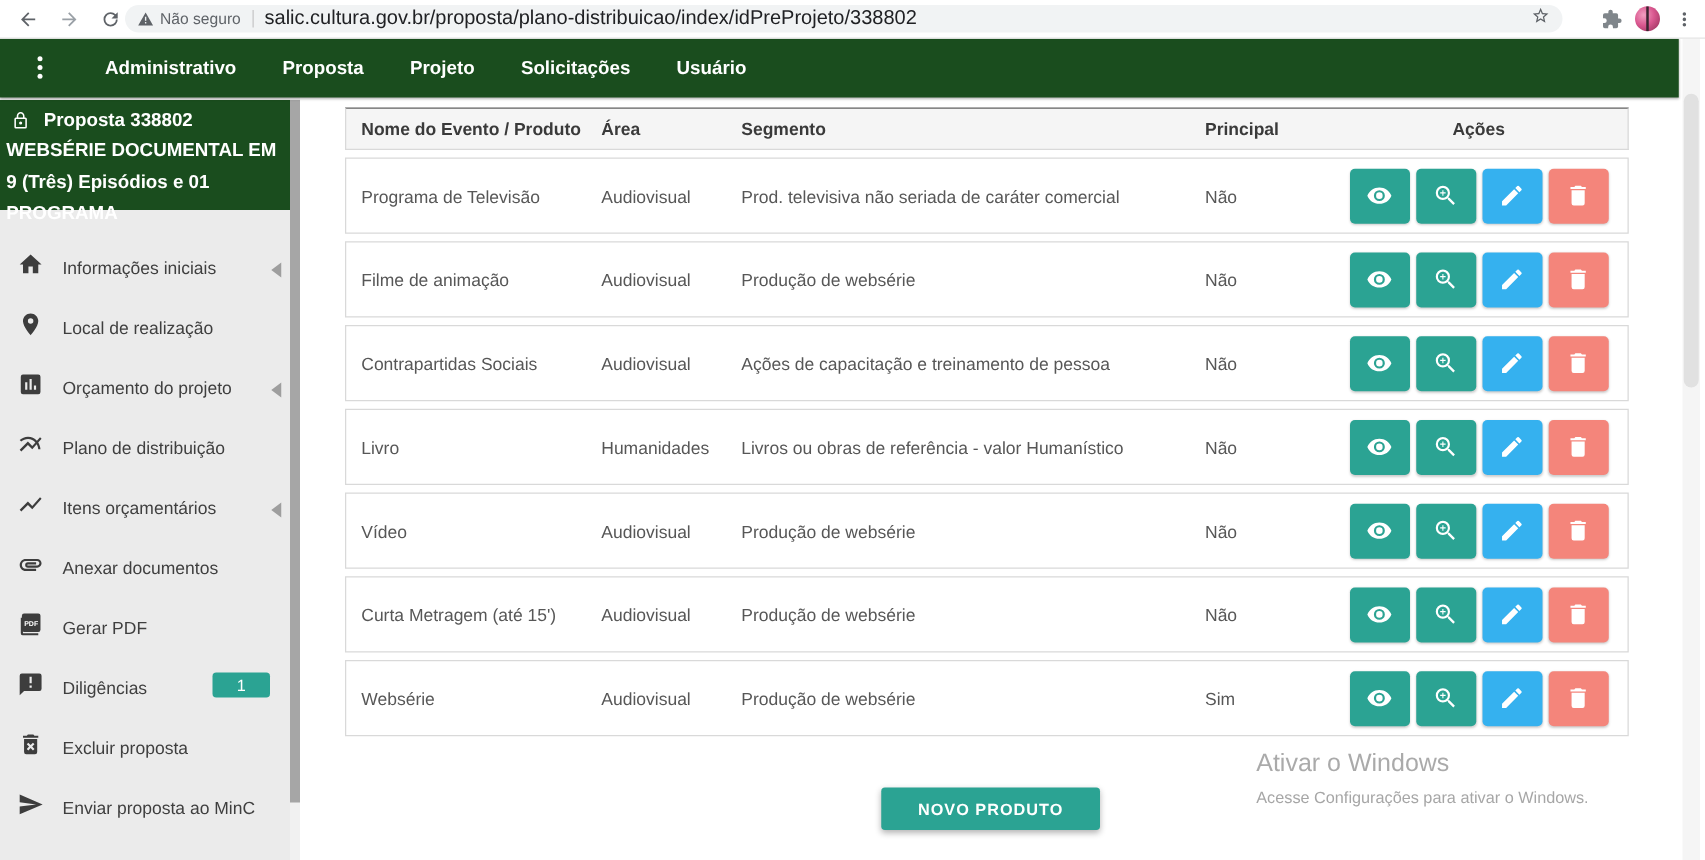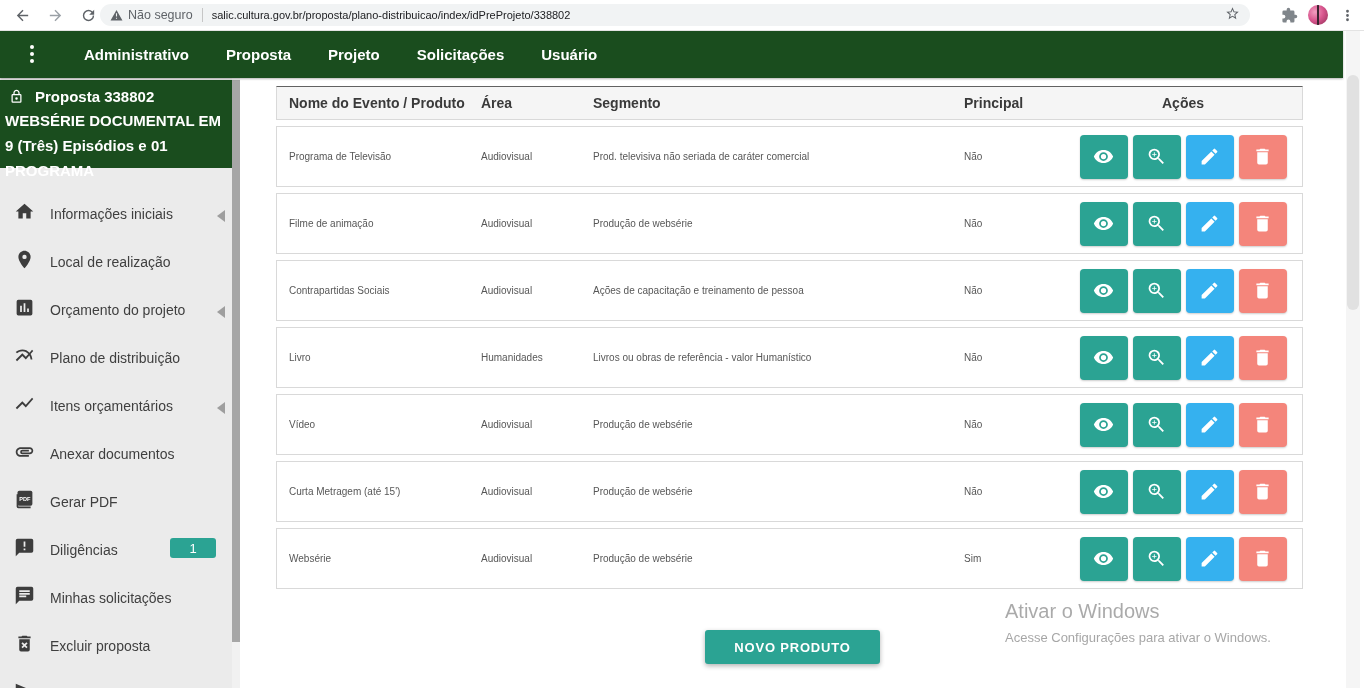--- a/index.html
+++ b/index.html
@@ -9,21 +9,21 @@
   
   .browser-bar{position:absolute;top:0;left:0;width:100%;height:30px;background:#fff;
     border-bottom:1px solid #e3e3e3;display:flex;align-items:center;z-index:5;}
   .nav-btn{width:22px;height:22px;margin-left:11px;display:flex;align-items:center;justify-content:center;cursor:pointer;}
   .nav-btn svg{width:17px;height:17px;}
   .url-pill{position:absolute;left:100px;top:4px;width:1150px;height:22px;background:#f1f3f4;
     border-radius:11px;display:flex;align-items:center;padding:0 10px;box-sizing:border-box;}
   .sec-chip{display:flex;align-items:center;color:#5f6368;font-size:12.5px;}
   .sec-chip svg{width:13px;height:13px;margin-right:5px;}
   .url-divider{width:1px;height:14px;background:#c6c6c6;margin:0 9px;}
-  .url-text{font-size:11px;color:#202124;white-space:nowrap;overflow:hidden;flex:1;}
+  .url-text{font-size:16px;color:#202124;white-space:nowrap;overflow:hidden;flex:1;}
   .pill-star{margin-left:auto;}
   .pill-star svg{width:15px;height:15px;}
   .right-cluster{position:absolute;right:6px;top:0;height:30px;display:flex;align-items:center;}
   .avatar{width:20px;height:20px;border-radius:50%;margin:0 8px;
     background:radial-gradient(circle at 35% 35%, #f29ec0 0%, #d9578f 45%, #8c2b52 100%);
     position:relative;overflow:hidden;cursor:pointer;}
   .avatar::after{content:"";position:absolute;left:9px;top:0;width:2px;height:100%;background:#3a2430;}
 
   
   .navbar{position:absolute;top:30px;left:0;width:1343px;height:48px;background:var(--navbar-green);
@@ -53,21 +53,21 @@
   .sb-scroll-track{position:absolute;top:0;right:0;width:8px;height:100%;background:#f1f1f1;}
   .sb-scroll-thumb{position:absolute;top:2px;left:0;width:8px;height:562px;background:#a6a6a6;cursor:pointer;}
 
   
   .main{position:absolute;left:240px;top:78px;width:1103px;bottom:0;background:#fff;}
   .table-wrap{position:absolute;left:36px;top:8px;width:1027px;}
   .thead-card{display:flex;align-items:center;height:34px;background:#f5f5f5;
     border:1px solid #d9d9d9;border-top:1px solid #616161;box-sizing:border-box;
     font-size:14px;font-weight:bold;color:#3a3a3a;}
   .row-card{display:flex;align-items:center;height:61px;margin-top:6px;background:#fff;
-    border:1px solid #d9d9d9;box-sizing:border-box;font-size:10px;color:#575757;}
+    border:1px solid #d9d9d9;box-sizing:border-box;font-size:14px;color:#575757;}
   .c1{width:204px;padding-left:12px;box-sizing:border-box;flex:none;}
   .c2{width:112px;flex:none;}
   .c3{width:371px;flex:none;padding-right:8px;box-sizing:border-box;}
   .c4{width:100px;flex:none;}
   .c5{flex:1;display:flex;justify-content:center;}
   .thead-card .c5{justify-content:center;}
   .actions{display:flex;gap:5px;}
   .act-btn{width:48px;height:44px;border:none;border-radius:4px;display:flex;align-items:center;
     justify-content:center;cursor:pointer;padding:0;box-shadow:0 1px 2px rgba(0,0,0,.2);}
   .act-btn svg{width:21px;height:21px;}
@@ -233,28 +233,20 @@
             <svg viewBox="0 0 24 24" fill="#3d3d3d">
               <path d="M20 2H4a2 2 0 0 0-2 2v18l4-4h14a2 2 0 0 0 2-2V4a2 2 0 0 0-2-2zm-7 9h-2V5h2v6zm0 4h-2v-2h2v2z"></path>
             </svg>
           </span>
           <span class="sb-label">Diligências</span>
           <span class="sb-badge">1</span>
         </div>
         <div class="sb-item">
           <span class="ic">
             <svg viewBox="0 0 24 24" fill="#3d3d3d">
-              <path d="M20 2H4a2 2 0 0 0-2 2v18l4-4h14a2 2 0 0 0 2-2V4a2 2 0 0 0-2-2zM6 9h12v2H6V9zm8 5H6v-2h8v2zm4-6H6V6h12v2z"></path>
-            </svg>
-          </span>
-          <span class="sb-label">Minhas solicitações</span>
-        </div>
-        <div class="sb-item">
-          <span class="ic">
-            <svg viewBox="0 0 24 24" fill="#3d3d3d">
               <path d="M6 19a2 2 0 0 0 2 2h8a2 2 0 0 0 2-2V7H6v12zm2.46-7.12l1.41-1.41L12 12.59l2.12-2.12 1.41 1.41L13.41 14l2.12 2.12-1.41 1.41L12 15.41l-2.12 2.12-1.41-1.41L10.59 14l-2.13-2.12zM15.5 4l-1-1h-5l-1 1H5v2h14V4z"></path>
             </svg>
           </span>
           <span class="sb-label">Excluir proposta</span>
         </div>
         <div class="sb-item">
           <span class="ic">
             <svg viewBox="0 0 24 24" fill="#3d3d3d">
               <path d="M2.01 21L23 12 2.01 3 2 10l15 2-15 2z"></path>
             </svg>

